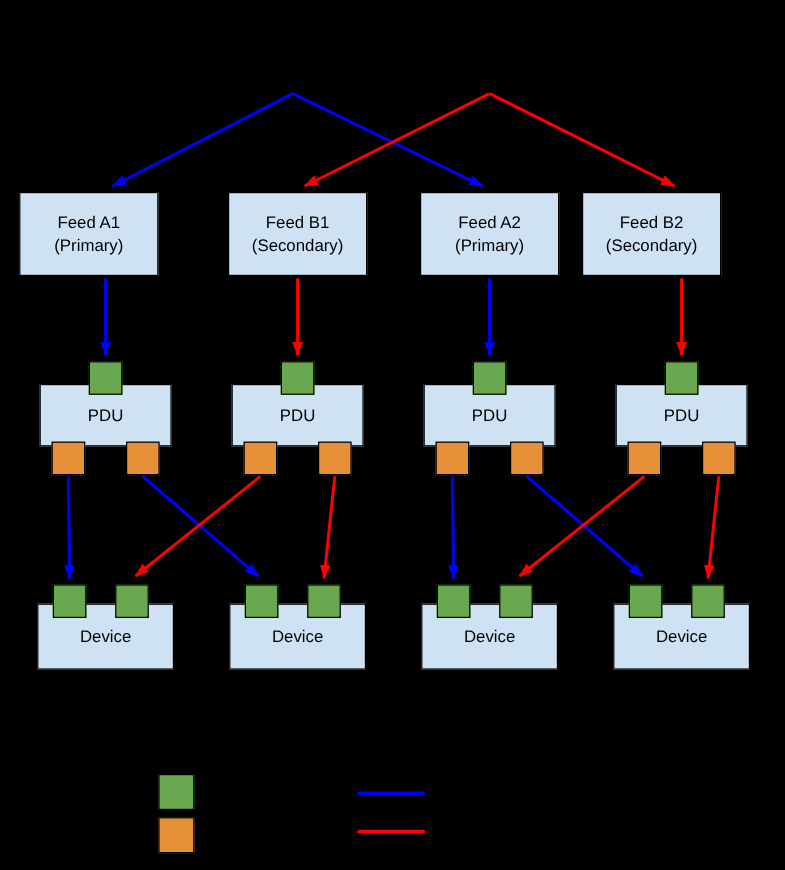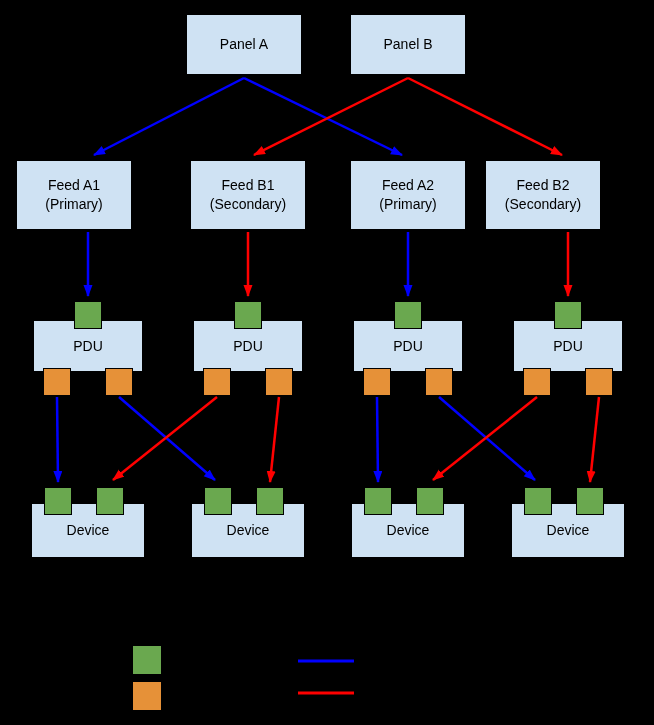--- a/index.html
+++ b/index.html
@@ -74,26 +74,20 @@
 
     <line class="wire blue" x1="377" y1="397" x2="378" y2="482" marker-end="url(#head-blue)"></line>
     <line class="wire blue" x1="439" y1="397" x2="535" y2="480" marker-end="url(#head-blue)"></line>
     <line class="wire red" x1="537" y1="397" x2="433" y2="480" marker-end="url(#head-red)"></line>
     <line class="wire red" x1="599" y1="397" x2="590" y2="482" marker-end="url(#head-red)"></line>
 
     <line class="wire blue legend-line" x1="298" y1="661" x2="354" y2="661"></line>
     <line class="wire red legend-line" x1="298" y1="693" x2="354" y2="693"></line>
   </svg>
 
-  <div class="node" style="left:186px;top:14px;width:116px;height:61px;">
-    <span>Panel A</span>
-  </div>
-  <div class="node" style="left:350px;top:14px;width:116px;height:61px;">
-    <span>Panel B</span>
-  </div>
 
   <div class="node" style="left:16px;top:160px;width:116px;height:70px;">
     <span>Feed A1</span>
     <span>(Primary)</span>
   </div>
   <div class="node" style="left:190px;top:160px;width:116px;height:70px;align-items:center;">
     <span>Feed B1</span>
     <span>(Secondary)</span>
   </div>
   <div class="node" style="left:350px;top:160px;width:116px;height:70px;text-align:center;">

